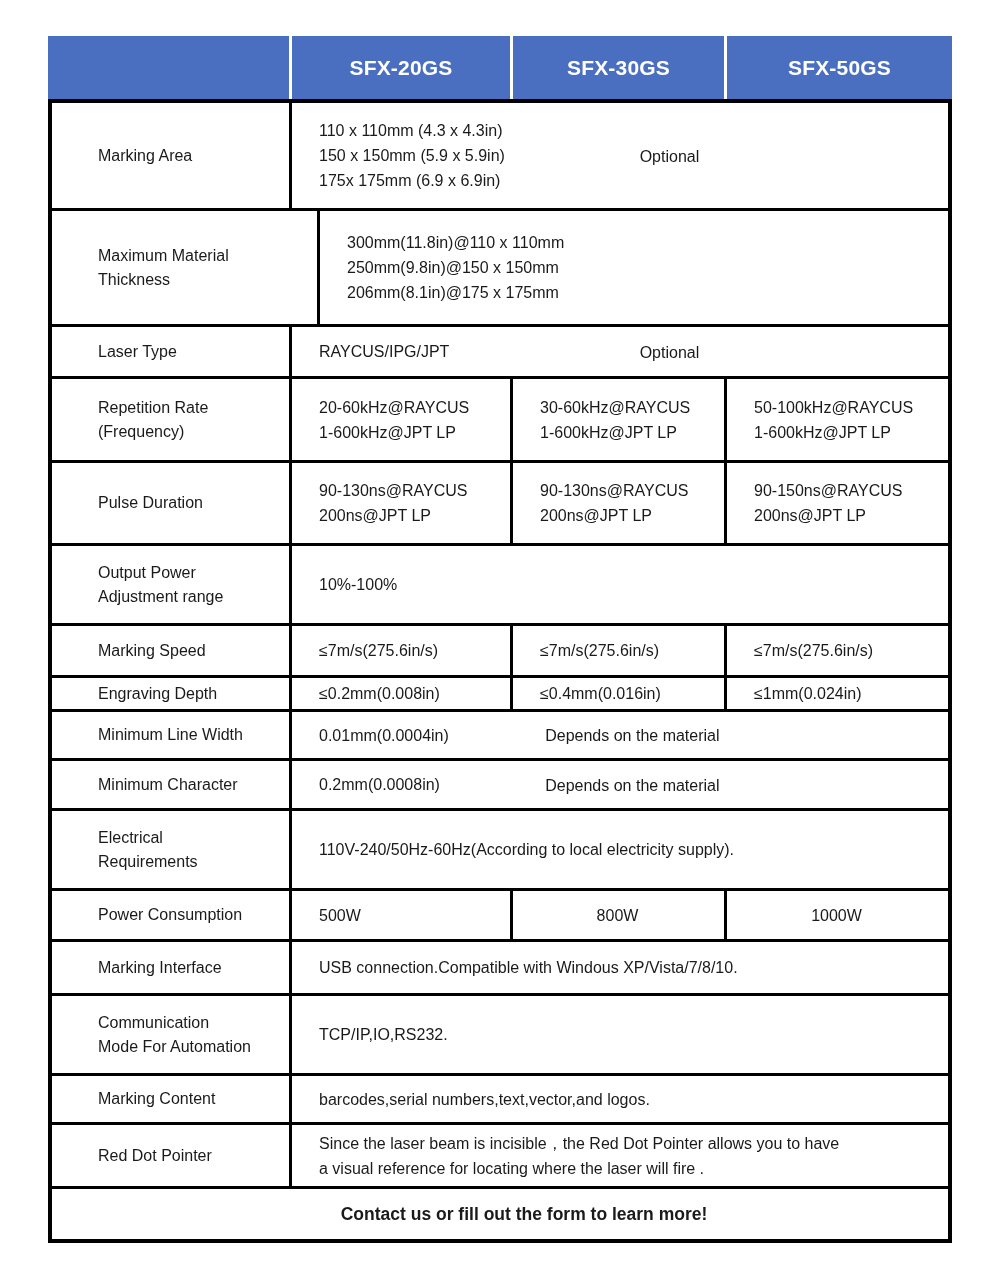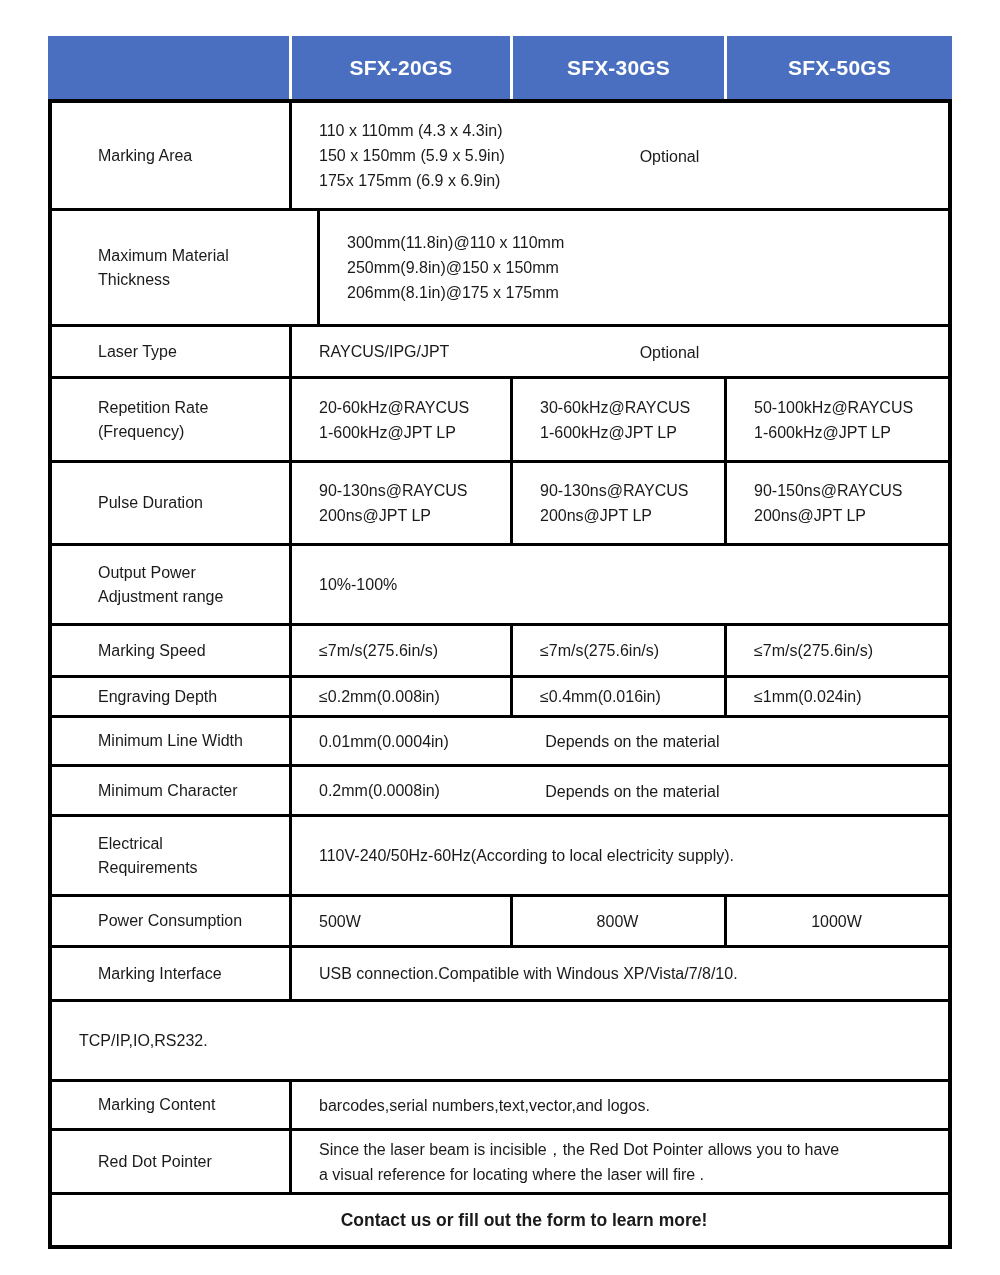--- a/index.html
+++ b/index.html
@@ -54,21 +54,21 @@
   .note.dep { left:38.6%; }
 
   
   .h-marking-area   { height:105px; }
   .h-max-thickness  { height:116px;gap:28px; }
   .h-laser-type     { height:52px;  }
   .h-repetition     { height:84px;  }
   .h-pulse          { height:83px;  }
   .h-output-power   { height:80px;  }
   .h-marking-speed  { height:52px;  }
-  .h-engraving      { height:40px;  }
+  .h-engraving      { height:34px;  }
   .h-min-line       { height:49px;  }
   .h-min-char       { height:50px;  }
   .h-electrical     { height:80px;  }
   .h-power          { height:51px;  }
   .h-interface      { height:54px;  }
   .h-communication  { height:80px;  }
   .h-content        { height:49px;  }
   .h-red-dot        { height:64px;  }
   .h-footer         { height:53px;  }
 
@@ -188,20 +188,22 @@
         <div class="cell value center">800W</div>
         <div class="cell value center">1000W</div>
       </div>
 
       <div class="row span2 h-interface">
         <div class="cell label">Marking Interface</div>
         <div class="cell value">USB connection.Compatible with Windous XP/Vista/7/8/10.</div>
       </div>
 
       <div class="row span2 h-communication">
+        <div class="cell label">Communication
+Mode For Automation</div>
         <div class="cell value">TCP/IP,IO,RS232.</div>
       </div>
 
       <div class="row span2 h-content">
         <div class="cell label">Marking Content</div>
         <div class="cell value">barcodes,serial numbers,text,vector,and logos.</div>
       </div>
 
       <div class="row span2 h-red-dot">
         <div class="cell label">Red Dot Pointer</div>

